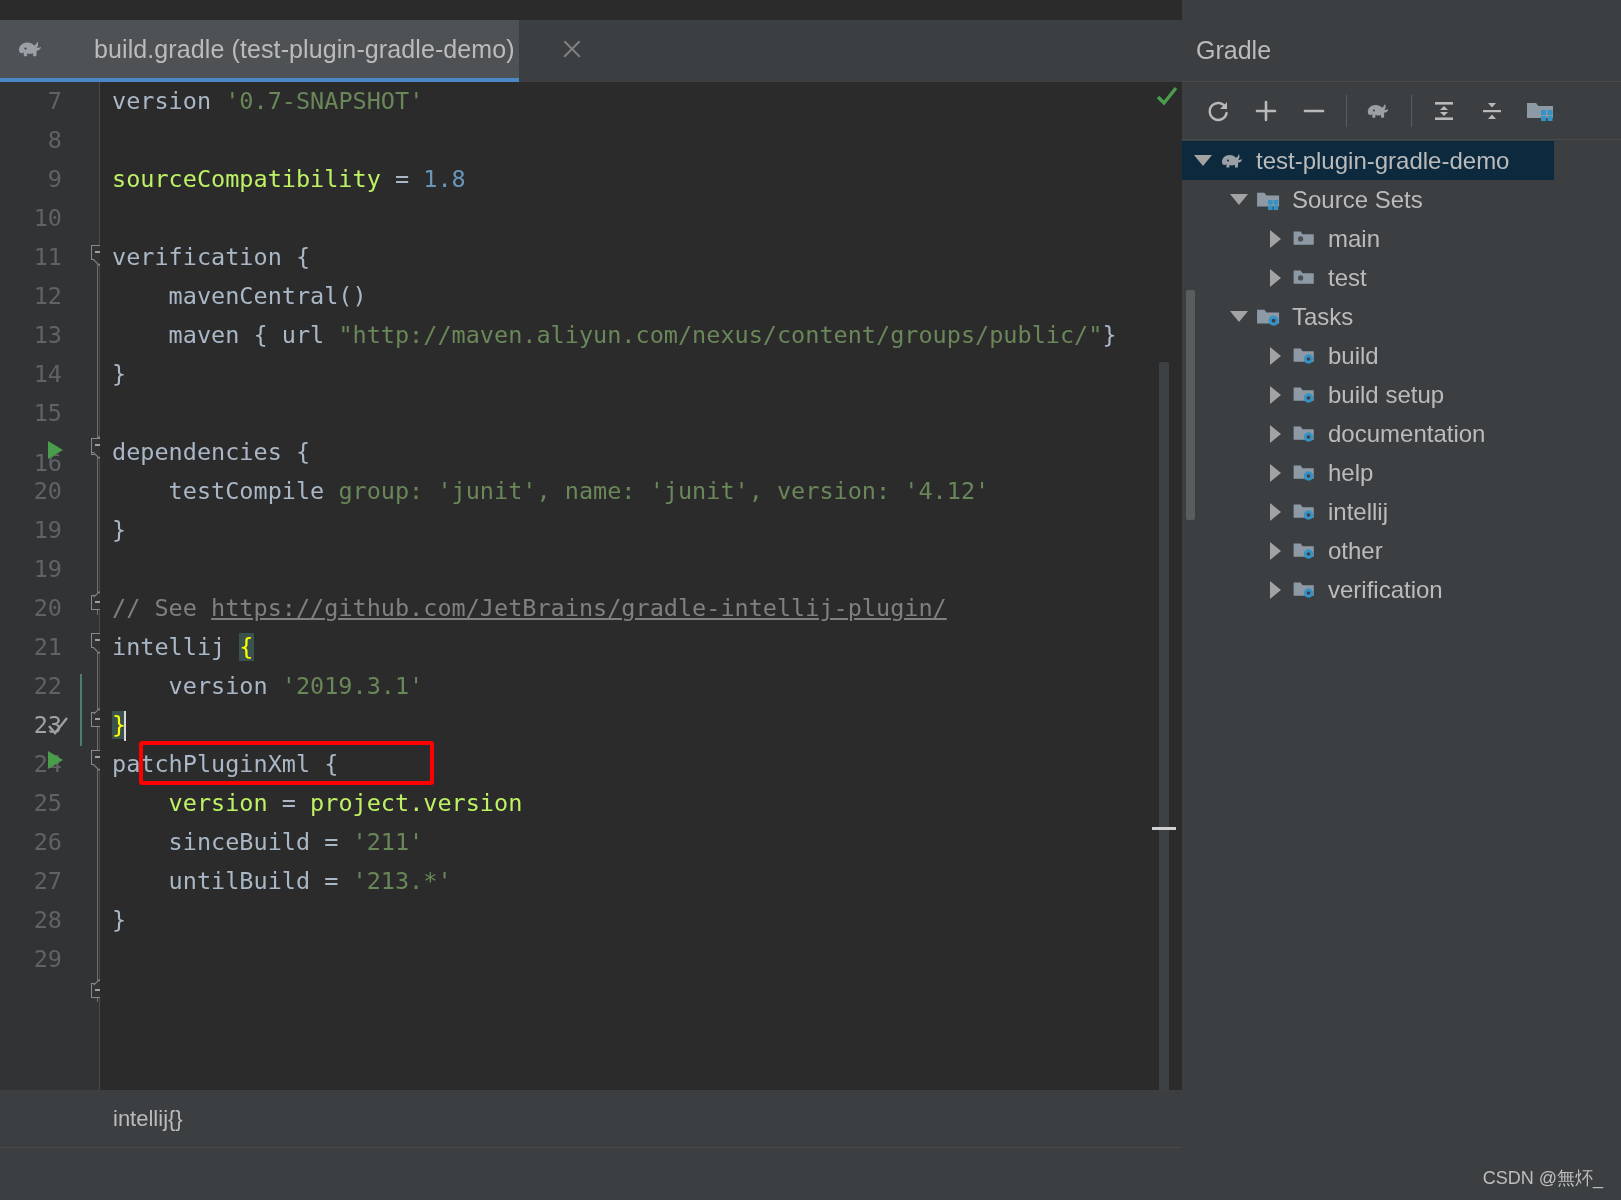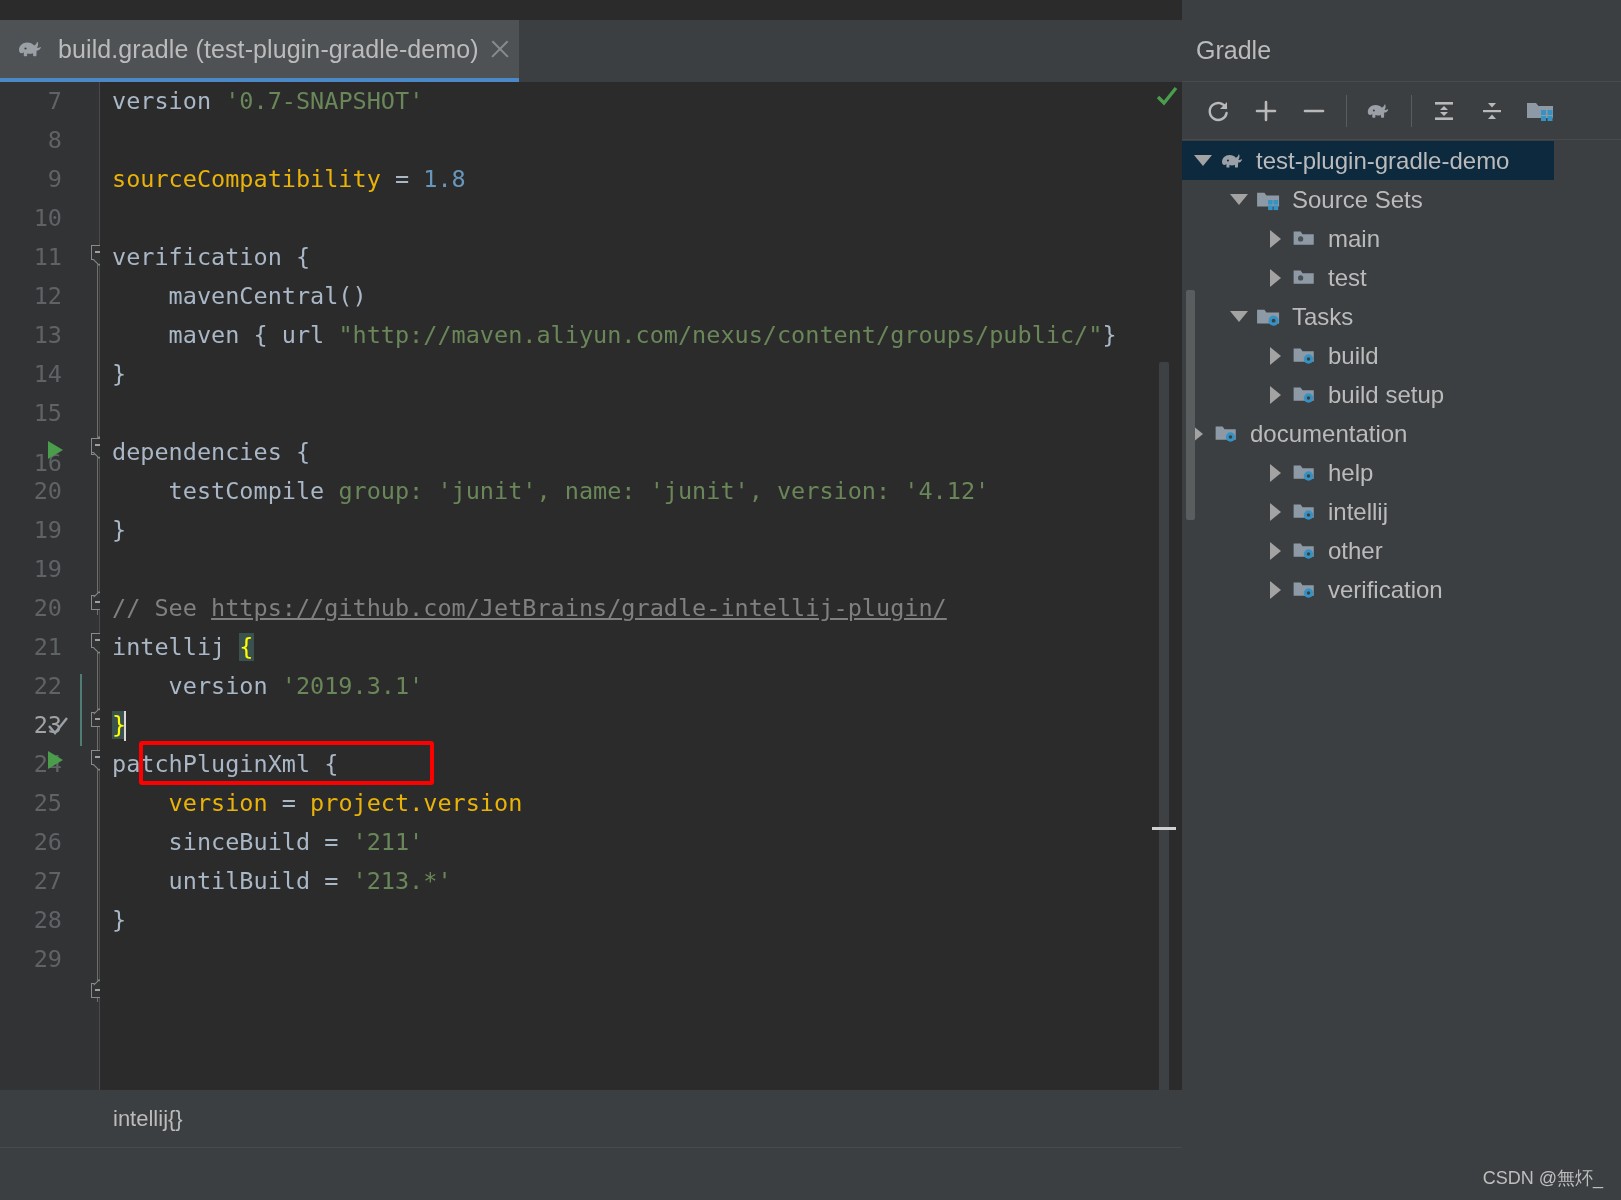--- a/index.html
+++ b/index.html
@@ -24,20 +24,21 @@
   
   .tabbar {
     position: absolute; left: 0; top: 20px; width: 1182px; height: 62px;
     background: #3c3f41;
   }
   .tab {
     position: absolute; left: 0; top: 0; width: 519px; height: 62px;
     background: #4e5254;
     display: flex; align-items: center; padding: 0 14px 0 16px;
     border-bottom: 4px solid #4a88c7;
+    gap: 36px;
   }
   .tab-elephant { width: 30px; height: 24px; margin-right: 12px; flex: 0 0 auto; }
   .tab-title {
     font-size: 25px; color: #bbbbbb; white-space: nowrap;
     flex: 1 1 auto; letter-spacing: .1px;
   }
   .tab-close {
     width: 26px; height: 26px; flex: 0 0 auto; margin-left: 8px;
     position: relative; opacity: .55;
   }
@@ -83,21 +84,21 @@
 
   
   .cur-line-hl {
     position: absolute; left: 0; width: 1182px; height: 39px;
     background: #323232;
   }
 
   
   .s-str    { color: #6a8759; }
   .s-num    { color: #6897bb; }
-  .s-prop   { color: #eab308; }
+  .s-prop   { color: #bef264; }
   .s-def    { color: #a9b7c6; }
   .s-cmt    { color: #808080; }
   .s-link   { color: #808080; text-decoration: underline; }
   .s-brace-hl { color: #ffff00; background: #3b514d; }
   .fold-line {
     position: absolute; left: 97px; width: 1px; background: #6e6e6e;
   }
   .fold-box {
     position: absolute; left: 91px; width: 17px; height: 15px;
     border: 1.6px solid #8a8a8a; background: #313335;
@@ -541,21 +542,21 @@
         <span class="gnode-icon">
           <svg viewBox="0 0 28 24" width="26" height="21">
             <path fill="#8d9aa5" d="M1 4h8l2.2 3H24v12H1z"></path>
             <circle cx="18" cy="16" r="5.4" fill="#3592c4"></circle>
             <circle cx="18" cy="16" r="2" fill="#3c3f41"></circle>
           </svg>
         </span>
         <span class="gnode-label">build setup</span>
       </div>
 
-      <div class="gnode" style="">
+      <div class="gnode" style="padding-left:78px">
         <span class="gnode-arrow">
             <span class="tri-right"></span>
           </span>
         <span class="gnode-icon">
           <svg viewBox="0 0 28 24" width="26" height="21">
             <path fill="#8d9aa5" d="M1 4h8l2.2 3H24v12H1z"></path>
             <circle cx="18" cy="16" r="5.4" fill="#3592c4"></circle>
             <circle cx="18" cy="16" r="2" fill="#3c3f41"></circle>
           </svg>
         </span>

